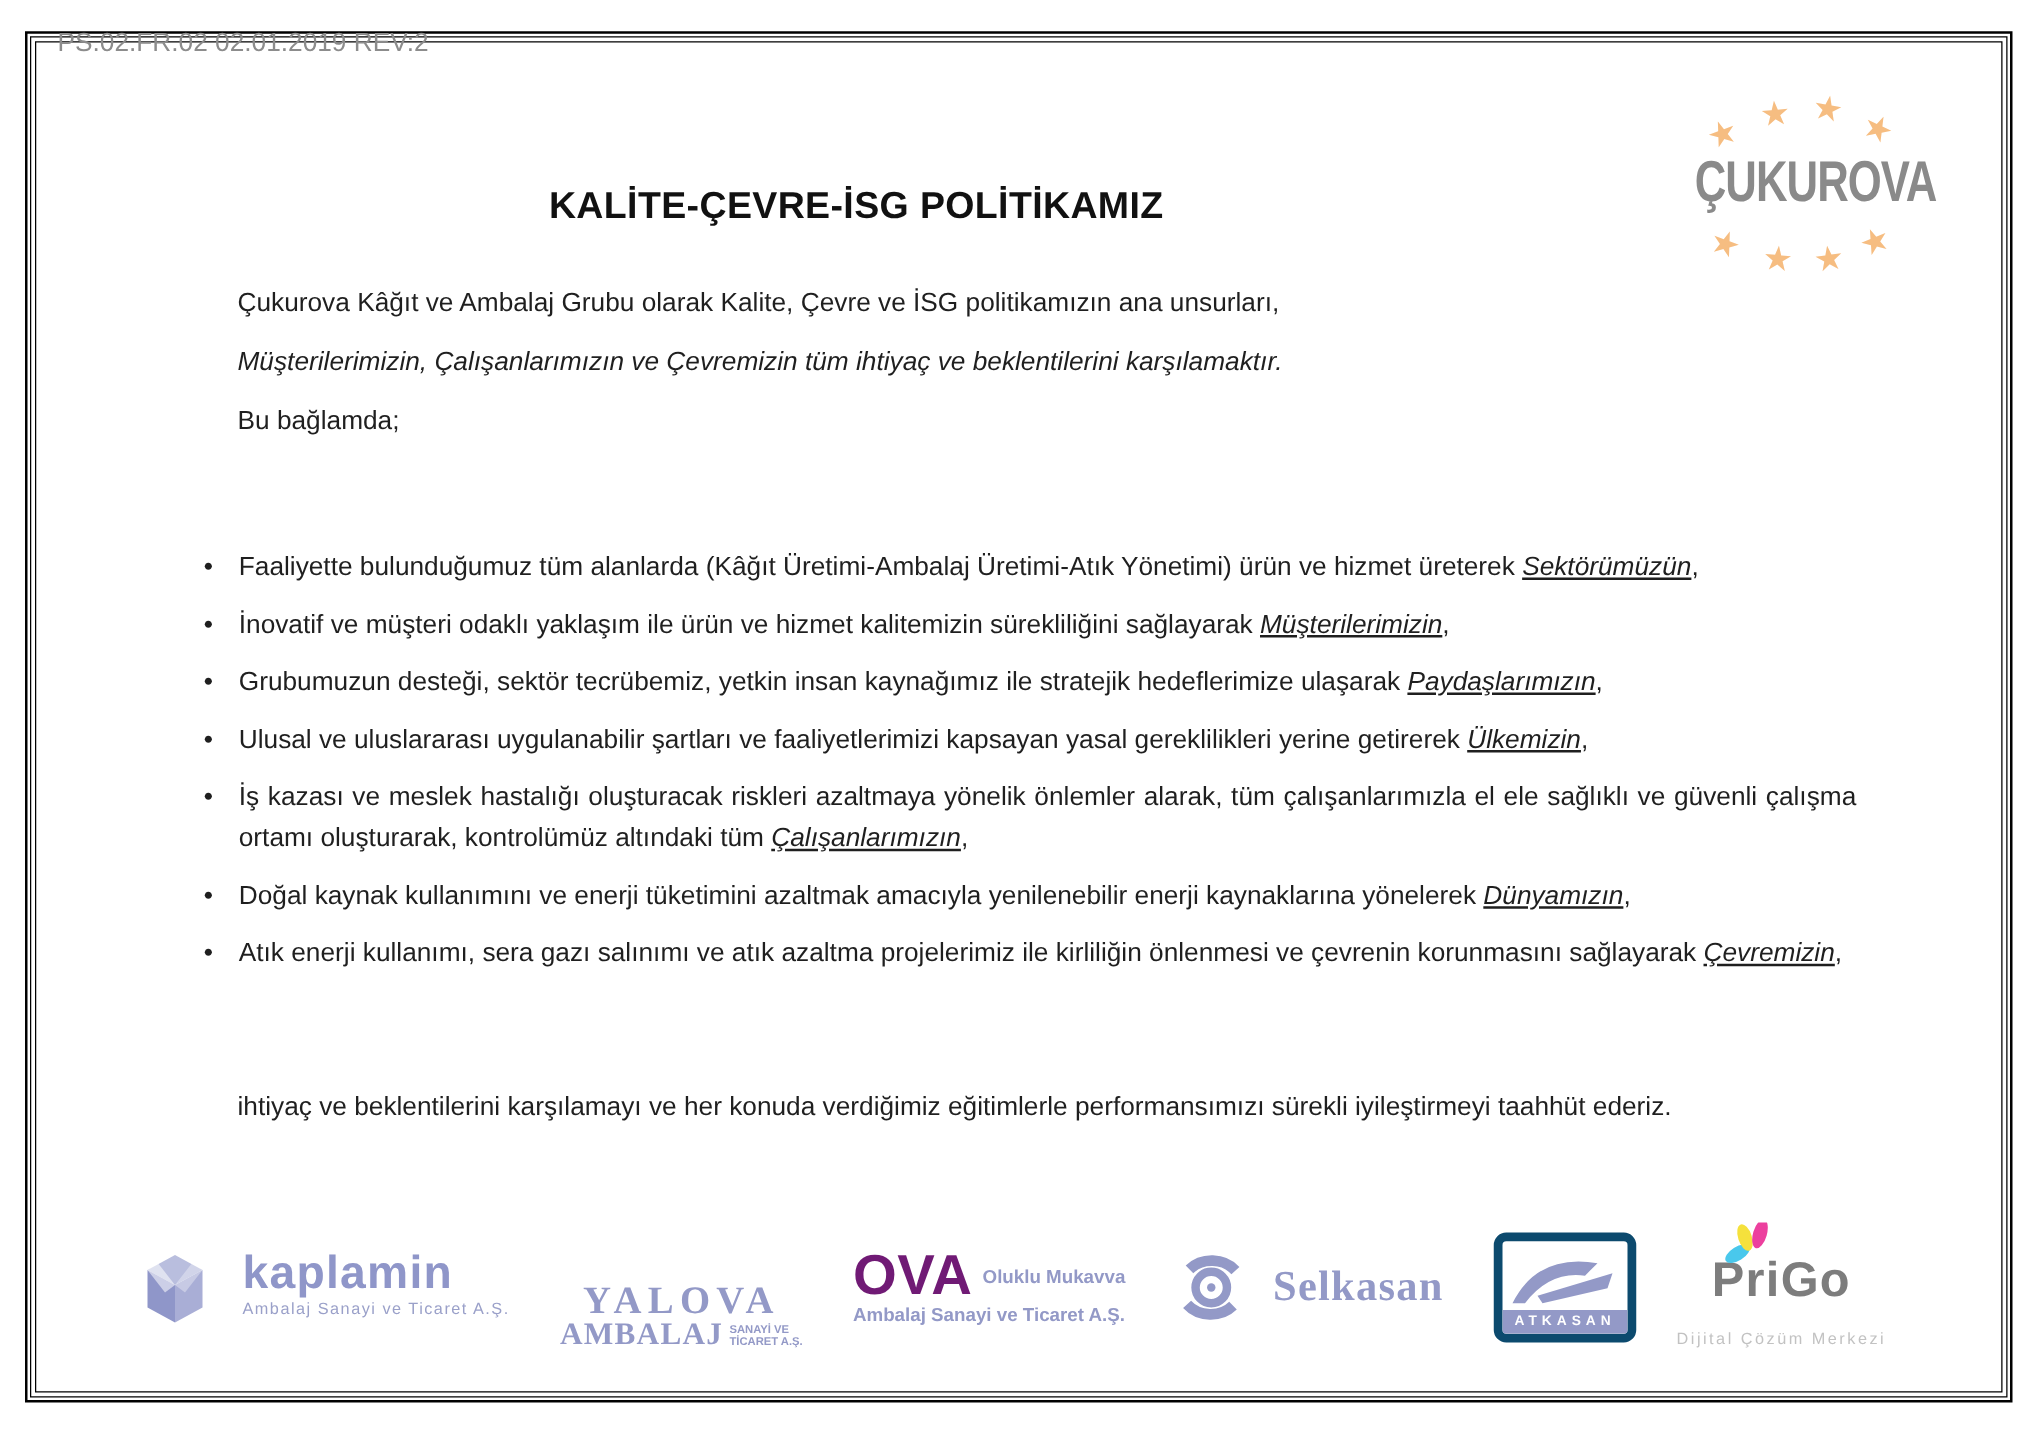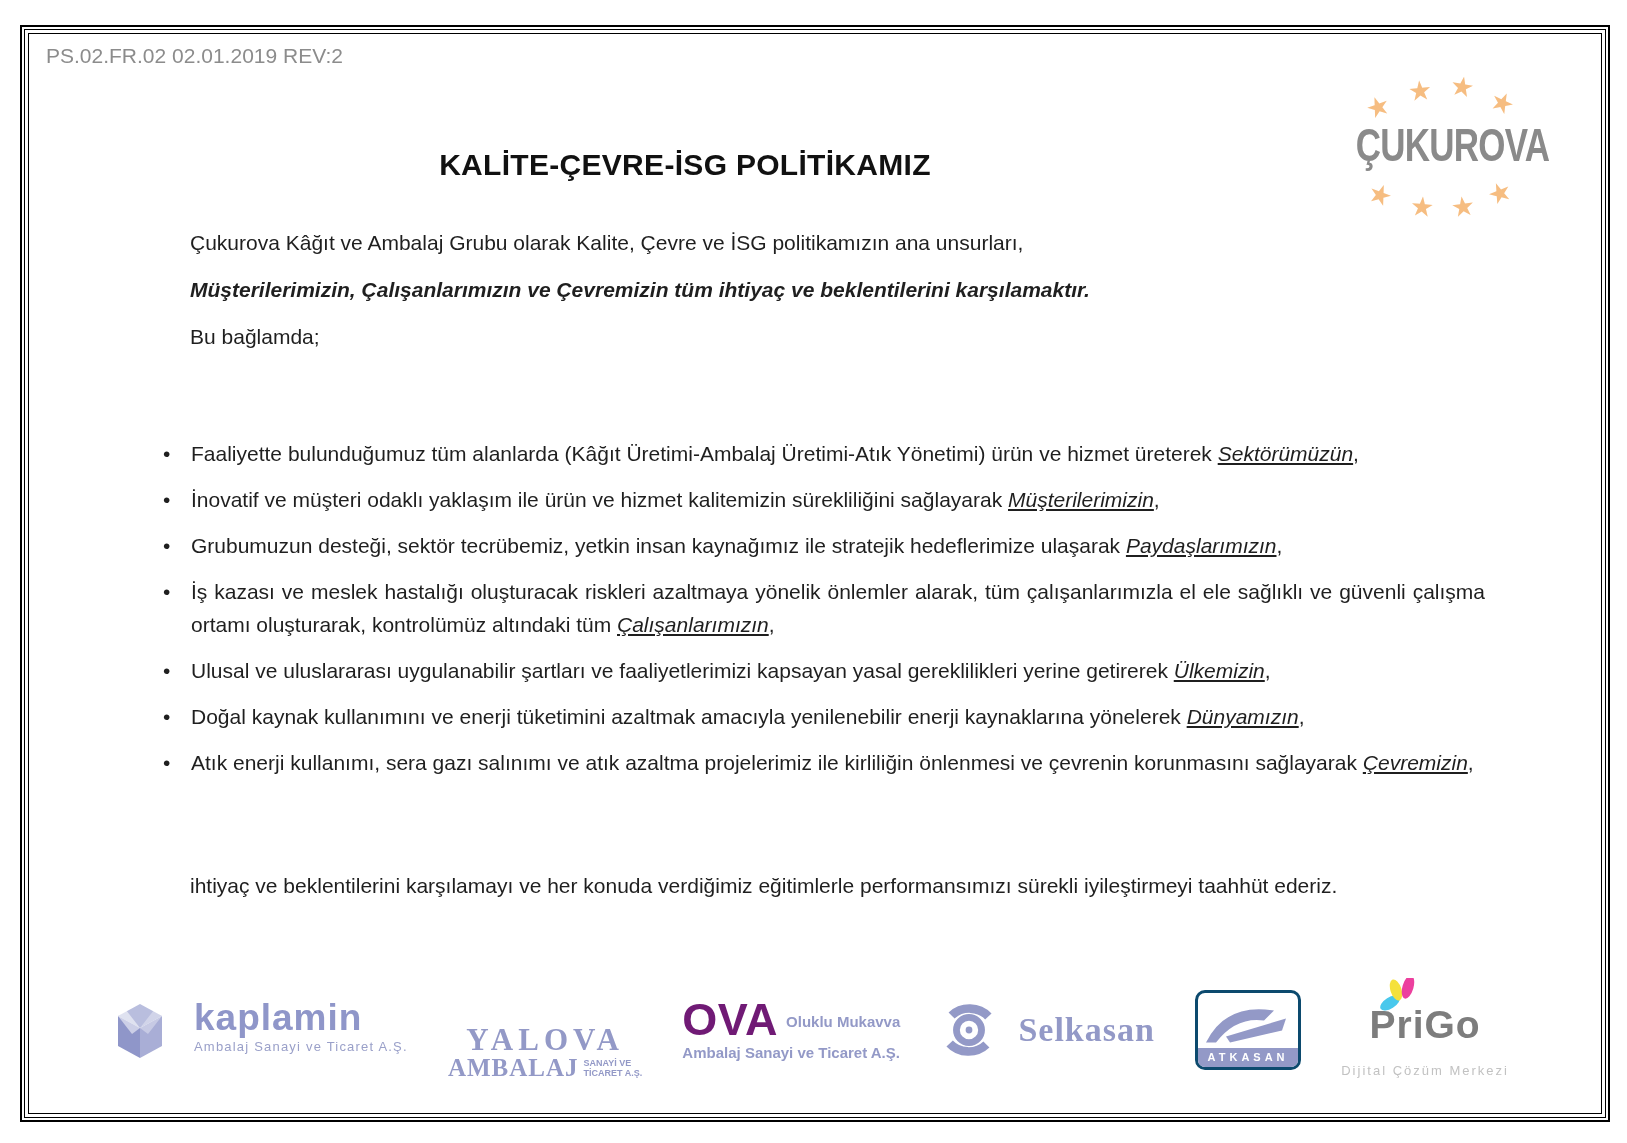--- a/index.html
+++ b/index.html
@@ -5,39 +5,39 @@
   html,body { margin:0; padding:0; background:#fff; }
   .stage {
     position:relative; width:1627px; height:1143px; background:#ffffff;
     font-family:"Liberation Sans", sans-serif; color:#1f1f1f; overflow:hidden;
   }
   
   .page-border { position:absolute; left:20px; top:25px; right:17px; bottom:21px; border:2px solid #000; pointer-events:none; }
   .page-border::before { content:""; position:absolute; inset:2px; border:1px solid #000; }
   .page-border::after  { content:""; position:absolute; inset:6px; border:1px solid #000; }
 
-  .doc-code { position:absolute; left:46px; top:44px; font-size:21px; color:#8c8c8c; }
+  .doc-code { position:absolute; left:46px; top:23px; font-size:21px; color:#8c8c8c; }
 
   .doc-title {
     position:absolute; left:130px; top:148px; width:1110px; text-align:center;
     font-size:30px; font-weight:bold; color:#111; letter-spacing:0.3px;
   }
 
   
   .brand-logo { position:absolute; left:1330px; top:72px; width:215px; height:150px; }
   .brand-text {
     position:absolute; left:0; top:46px; width:215px; text-align:center;
     font-size:46px; font-weight:bold; color:#8a8a8a;
     transform:scaleX(0.76); transform-origin:center; letter-spacing:-1px; white-space:nowrap;
   }
   .star { position:absolute; font-size:27px; color:#f6bd81; line-height:1; }
 
   .intro { position:absolute; left:190px; top:232px; font-size:21px; }
   .intro p { margin:0 0 25px 0; line-height:22px; }
-  .intro .emph { font-weight:bold; font-style:italic; }
+  .intro .emph { font-weight:normal; font-style:italic; }
 
   .bullet-list { position:absolute; left:155px; top:437px; width:1330px; list-style:none; margin:0; padding:0; }
   .bullet-list li {
     position:relative; padding-left:36px; margin-bottom:13px;
     font-size:21px; line-height:33px; text-align:justify;
   }
   .bullet-list li::before { content:"•"; position:absolute; left:8px; top:0; font-size:21px; color:#1f1f1f; }
   .hl { font-weight:normal; font-style:italic; text-decoration:underline; }
 
   .closing { position:absolute; left:190px; top:872px; font-size:21px; line-height:28px; }
@@ -62,21 +62,21 @@
   .ova { }
   .ova-top { display:flex; align-items:center; }
   .ova-name { font-size:45px; font-weight:800; letter-spacing:0.5px; color:#701a75; line-height:40px; }
   .ova-tag  { font-size:15px; font-weight:bold; margin-left:8px; margin-top:4px; }
   .ova-sub  { font-size:15px; font-weight:bold; margin-top:4px; }
 
   .selkasan { display:flex; align-items:center; gap:20px; }
   .selkasan-name { font-family:"Liberation Serif", serif; font-weight:bold; font-size:34px; letter-spacing:1px; }
 
   .atkasan { width:106px; }
-  .atkasan-box { width:100px; height:74px; border:3px solid #0c4a6e; border-radius:10px;
+  .atkasan-box { width:100px; height:74px; border:7px solid #0c4a6e; border-radius:10px;
                  overflow:hidden; display:flex; flex-direction:column; background:#fff; }
   .atkasan-box svg { flex:1; display:block; }
   .atkasan-band { height:19px; background:#9399c7; color:#fff; font-size:11px; font-weight:bold;
                   letter-spacing:4px; text-align:center; line-height:19px; }
 
   .prigo { position:relative; text-align:center; padding-top:24px; }
   .prigo-petals { position:absolute; top:-4px; left:36px; }
   .prigo-name { font-size:39px; font-weight:800; color:#7d7d7d; letter-spacing:1px; line-height:38px; }
   .prigo-sub  { font-size:13px; color:#c2c2c2; letter-spacing:2px; margin-top:19px; }
 </style>
@@ -105,22 +105,22 @@
   <div class="intro">
     <p>Çukurova Kâğıt ve Ambalaj Grubu olarak Kalite, Çevre ve İSG politikamızın ana unsurları,</p>
     <p class="emph">Müşterilerimizin, Çalışanlarımızın ve Çevremizin tüm ihtiyaç ve beklentilerini karşılamaktır.</p>
     <p>Bu bağlamda;</p>
   </div>
 
   <ul class="bullet-list">
     <li><span>Faaliyette bulunduğumuz tüm alanlarda (Kâğıt Üretimi-Ambalaj Üretimi-Atık Yönetimi)  ürün ve hizmet üreterek </span><span class="hl">Sektörümüzün</span><span>,</span></li>
     <li><span>İnovatif ve müşteri odaklı yaklaşım ile ürün ve hizmet kalitemizin sürekliliğini sağlayarak </span><span class="hl">Müşterilerimizin</span><span>,</span></li>
     <li><span>Grubumuzun desteği, sektör tecrübemiz, yetkin insan kaynağımız ile stratejik hedeflerimize ulaşarak </span><span class="hl">Paydaşlarımızın</span><span>,</span></li>
+    <li><span>Ulusal ve uluslararası uygulanabilir şartları ve faaliyetlerimizi kapsayan yasal gereklilikleri yerine getirerek </span><span class="hl">Ülkemizin</span><span>,</span></li>
     <li><span>İş kazası ve meslek hastalığı oluşturacak riskleri azaltmaya yönelik önlemler alarak, tüm çalışanlarımızla el ele sağlıklı ve güvenli çalışma ortamı oluşturarak, kontrolümüz altındaki tüm </span><span class="hl">Çalışanlarımızın</span><span>,</span></li>
-    <li><span>Ulusal ve uluslararası uygulanabilir şartları ve faaliyetlerimizi kapsayan yasal gereklilikleri yerine getirerek </span><span class="hl">Ülkemizin</span><span>,</span></li>
     <li><span>Doğal kaynak kullanımını ve enerji tüketimini azaltmak amacıyla yenilenebilir enerji kaynaklarına yönelerek </span><span class="hl">Dünyamızın</span><span>,</span></li>
     <li><span>Atık enerji kullanımı, sera gazı salınımı ve atık azaltma projelerimiz ile kirliliğin önlenmesi ve çevrenin korunmasını sağlayarak </span><span class="hl">Çevremizin</span><span>,</span></li>
   </ul>
 
   <div class="closing">ihtiyaç ve beklentilerini karşılamayı ve her konuda verdiğimiz eğitimlerle performansımızı sürekli iyileştirmeyi taahhüt ederiz.</div>
 
   <div class="footer">
 
     <div class="flogo kaplamin">
       <svg width="56" height="60" viewBox="0 0 56 60">

